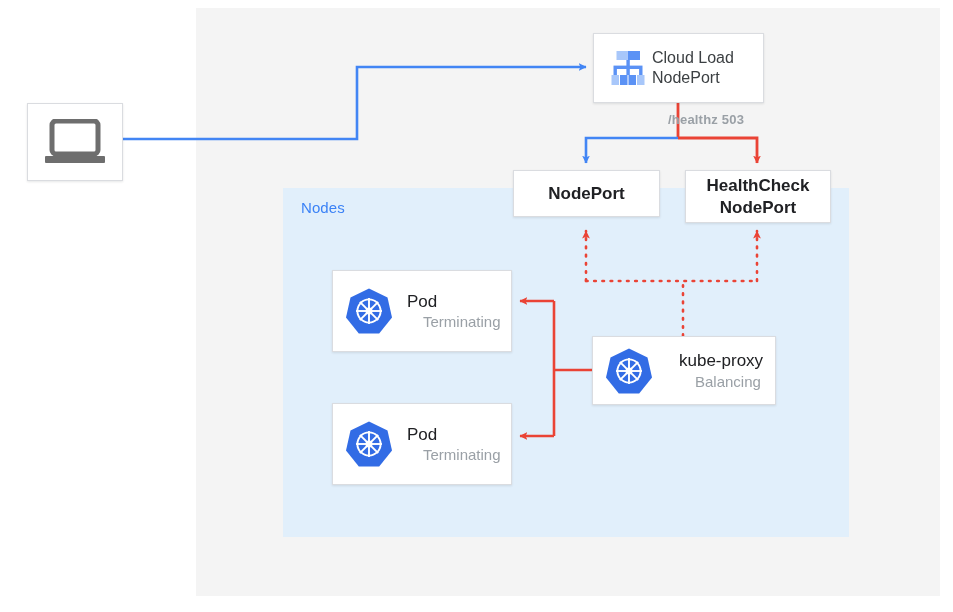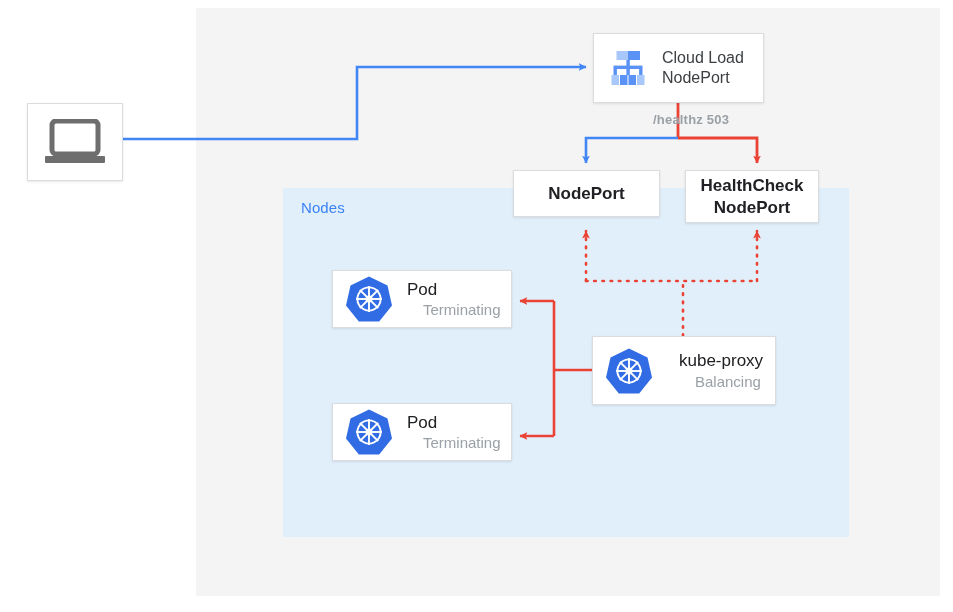--- a/index.html
+++ b/index.html
@@ -60,37 +60,36 @@
     left: 27px; top: 103px;
     width: 96px; height: 78px;
     display: flex; align-items: center; justify-content: center;
   }
 
   .box-clb {
     left: 593px; top: 33px;
     width: 171px; height: 70px;
     display: flex; align-items: center;
     padding-left: 10px;
-    gap: 10px;
   }
 
   .box-nodeport {
     left: 513px; top: 170px;
     width: 147px; height: 47px;
     display: flex; align-items: center; justify-content: center;
   }
   .box-hcnodeport {
     left: 685px; top: 170px;
-    width: 134px; height: 53px;
+    width: 146px; height: 53px;
     display: flex; align-items: center; justify-content: center;
   }
 
   .box-pod {
     left: 332px;
-    width: 180px; height: 58px;
+    width: 180px; height: 82px;
     display: flex; align-items: center;
     padding-left: 10px;
     gap: 12px;
   }
   .box-pod-1 { top: 270px; }
   .box-pod-2 { top: 403px; }
 
   .box-kubeproxy {
     left: 592px; top: 336px;
     width: 184px; height: 69px;
@@ -120,21 +119,21 @@
     white-space: nowrap;
   }
   .txt-sub {
     font-size: 15px;
     color: #9aa0a6;
     white-space: nowrap;
     margin-left: 16px;
   }
   .healthz-label {
     position: absolute;
-    left: 653px;
+    left: 668px;
     top: 112px;
     font-size: 13px;
     font-weight: bold;
     color: #9aa0a6;
     white-space: nowrap;
     letter-spacing: 0.2px;
   }
 
   
   .wires {

